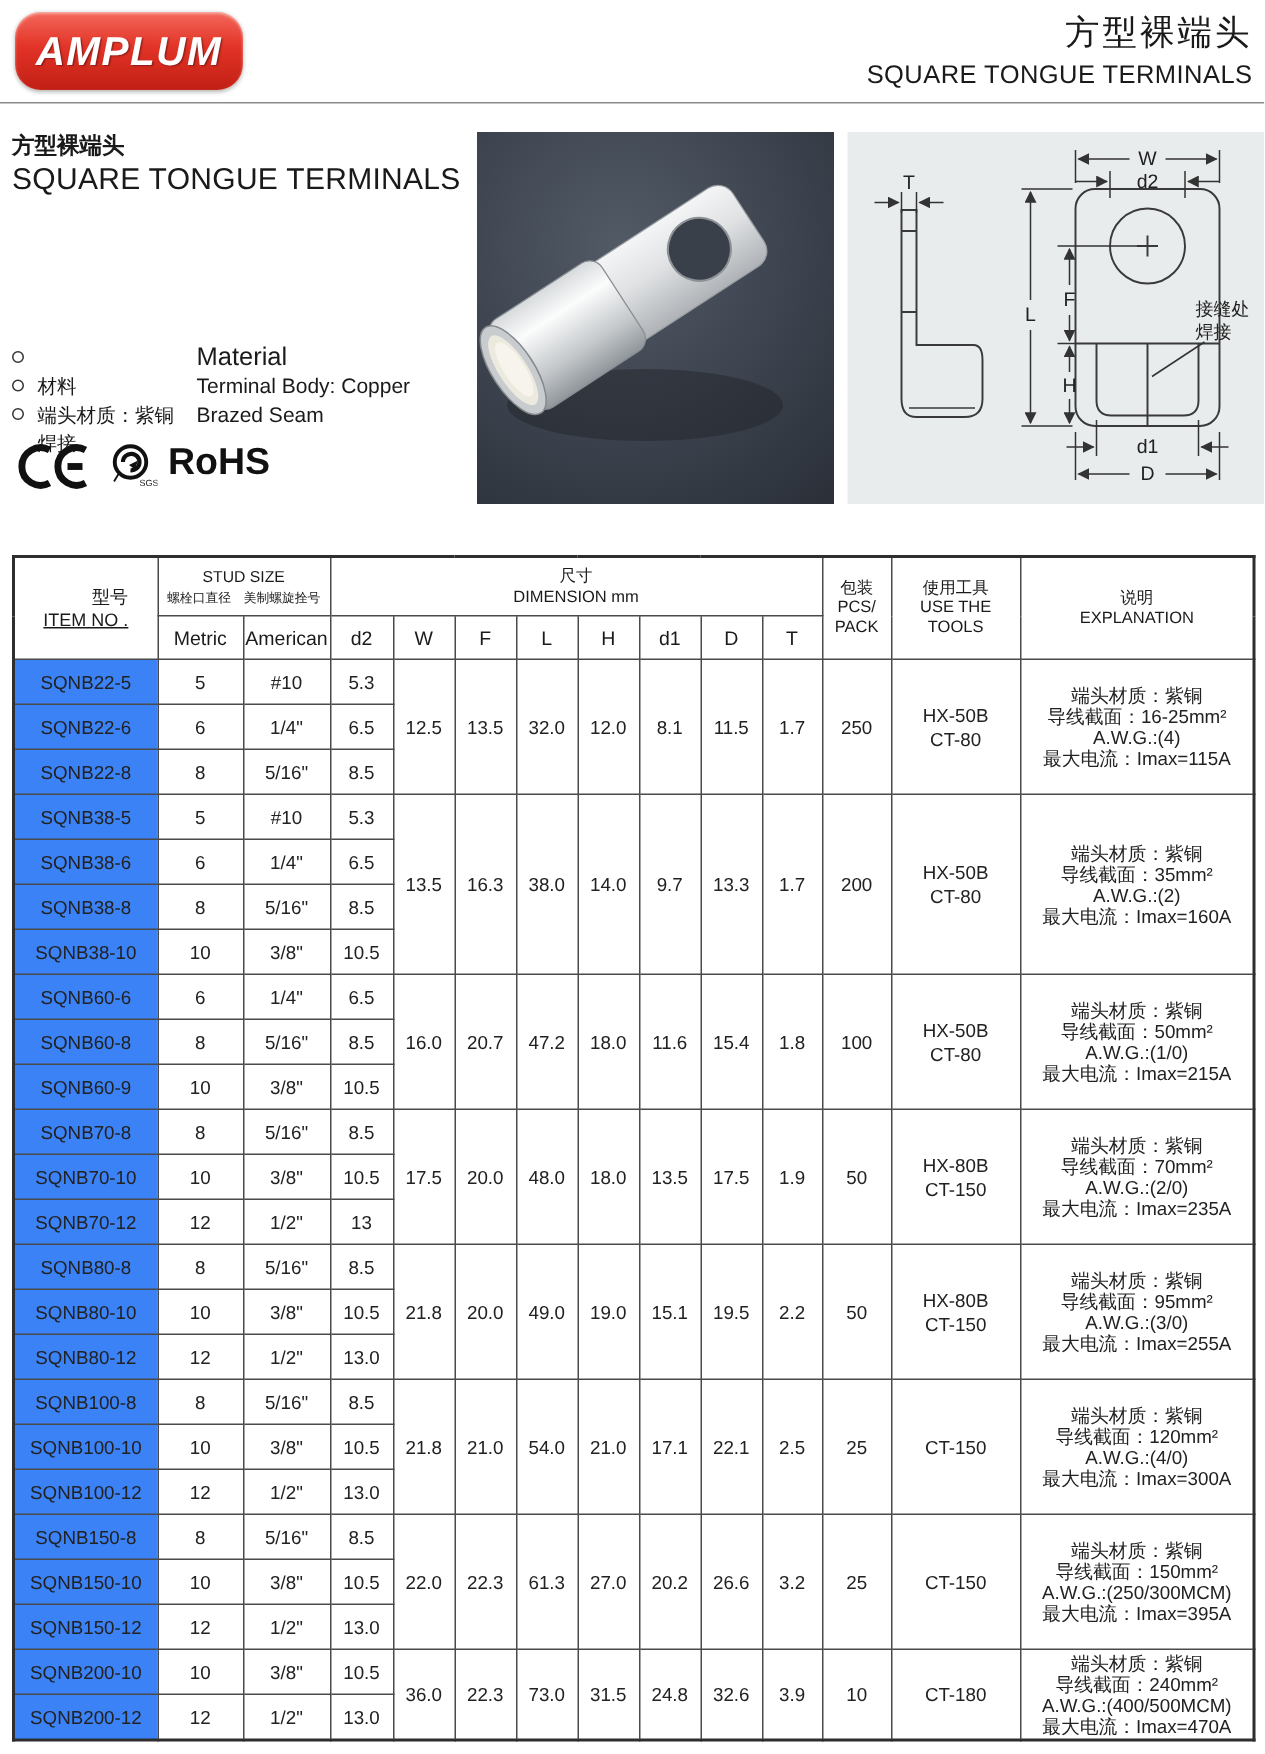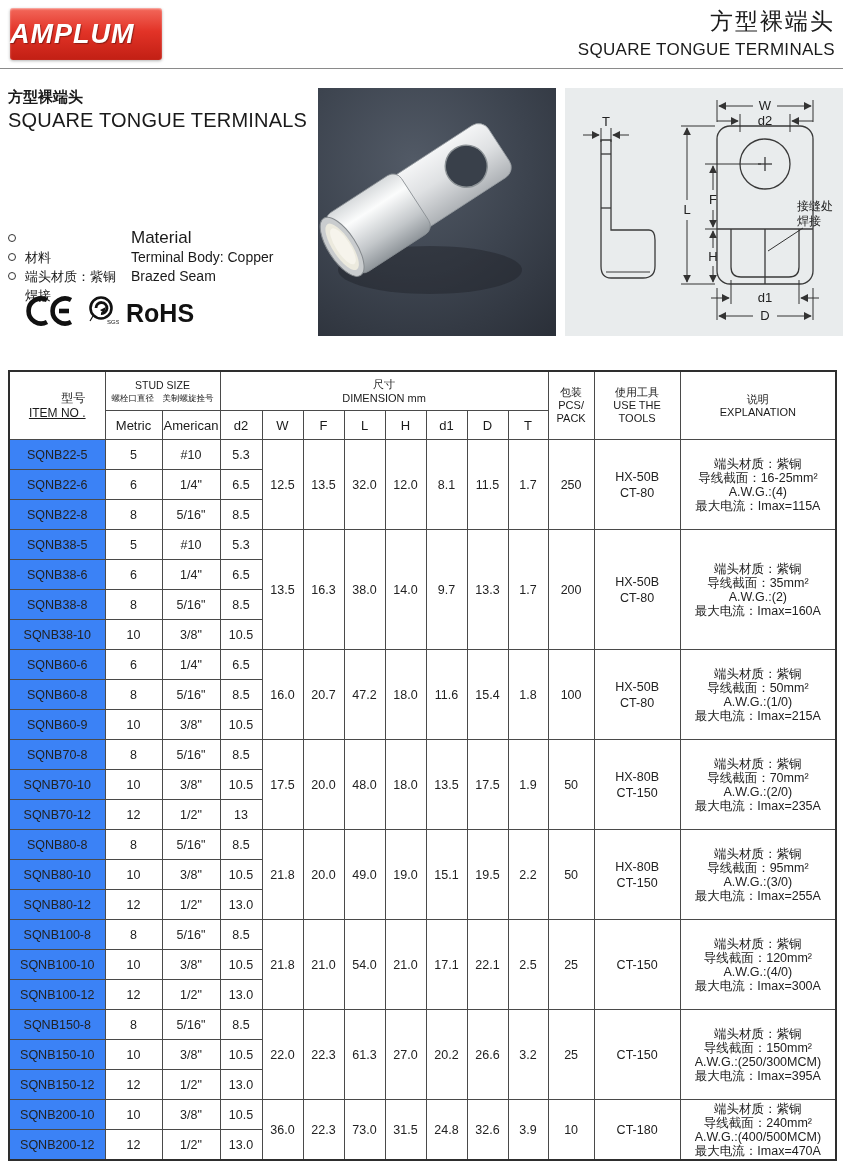--- a/index.html
+++ b/index.html
@@ -1,41 +1,41 @@
 <!DOCTYPE html>
 <html><head>
 <meta charset="utf-8">
 <style>
   html,body{margin:0;padding:0;background:#fff;}
   .page{position:relative;width:843px;height:1169px;background:#fff;overflow:hidden;
         font-family:"Liberation Sans","DejaVu Sans",sans-serif;color:#1a1a1a;}
 
   
-  .logo{position:absolute;left:10px;top:8px;width:152px;height:52px;border-radius:3px;
+  .logo{position:absolute;left:10px;top:8px;width:152px;height:52px;border-radius:17px;
         background:linear-gradient(180deg,#f3685b 0%,#e23327 45%,#c21f14 100%);
         box-shadow:inset 0 1px 2px rgba(255,255,255,.55),0 1px 3px rgba(0,0,0,.3);
-        display:flex;align-items:center;}
+        display:flex;align-items:center;justify-content:center;}
   .logo span{color:#fff;font-weight:bold;font-style:italic;font-size:27px;letter-spacing:1px;
         text-shadow:1px 1px 1px rgba(0,0,0,.35);}
   .head-titles{position:absolute;top:6px;right:8px;text-align:right;}
   .head-cn{font-size:23px;letter-spacing:2px;}
   .head-en{font-size:17px;margin-top:3px;letter-spacing:.3px;}
   .head-rule{position:absolute;top:68px;left:0;width:843px;height:1px;background:#8a8a8a;}
 
   
   .intro{position:absolute;left:8px;top:88px;width:302px;height:250px;}
   .intro-cn{font-size:15px;font-weight:bold;}
   .intro-en{font-size:20px;margin-top:2px;letter-spacing:.2px;}
   .mat-list{position:absolute;left:0;top:140px;width:100%;}
   .mat-row{display:flex;align-items:center;height:19px;}
   .bullet{width:6px;height:6px;border:1.5px solid #333;border-radius:50%;margin-right:9px;flex:none;}
   .mat-cn{width:106px;font-size:13px;flex:none;margin-top:40px;}
   .mat-en{font-size:14px;text-align:center;}
   .mat-row.first .mat-en{font-size:17px;}
-  .certs{position:absolute;left:14px;top:206px;display:flex;align-items:flex-end;gap:7px;}
+  .certs{position:absolute;left:0;top:206px;display:flex;align-items:flex-start;gap:7px;}
   .rohs{font-size:25px;font-weight:800;color:#111;}
 
   
   .photo{position:absolute;left:318px;top:88px;width:238px;height:248px;}
   .drawing{position:absolute;left:565px;top:88px;width:278px;height:248px;background:#e9eced;}
   .drawing svg text{font-family:"Liberation Sans",sans-serif;}
 
   
   .spec-table{position:absolute;left:8px;top:370px;width:827px;border-collapse:collapse;
         table-layout:fixed;border:2px solid #2e2e2e;}

